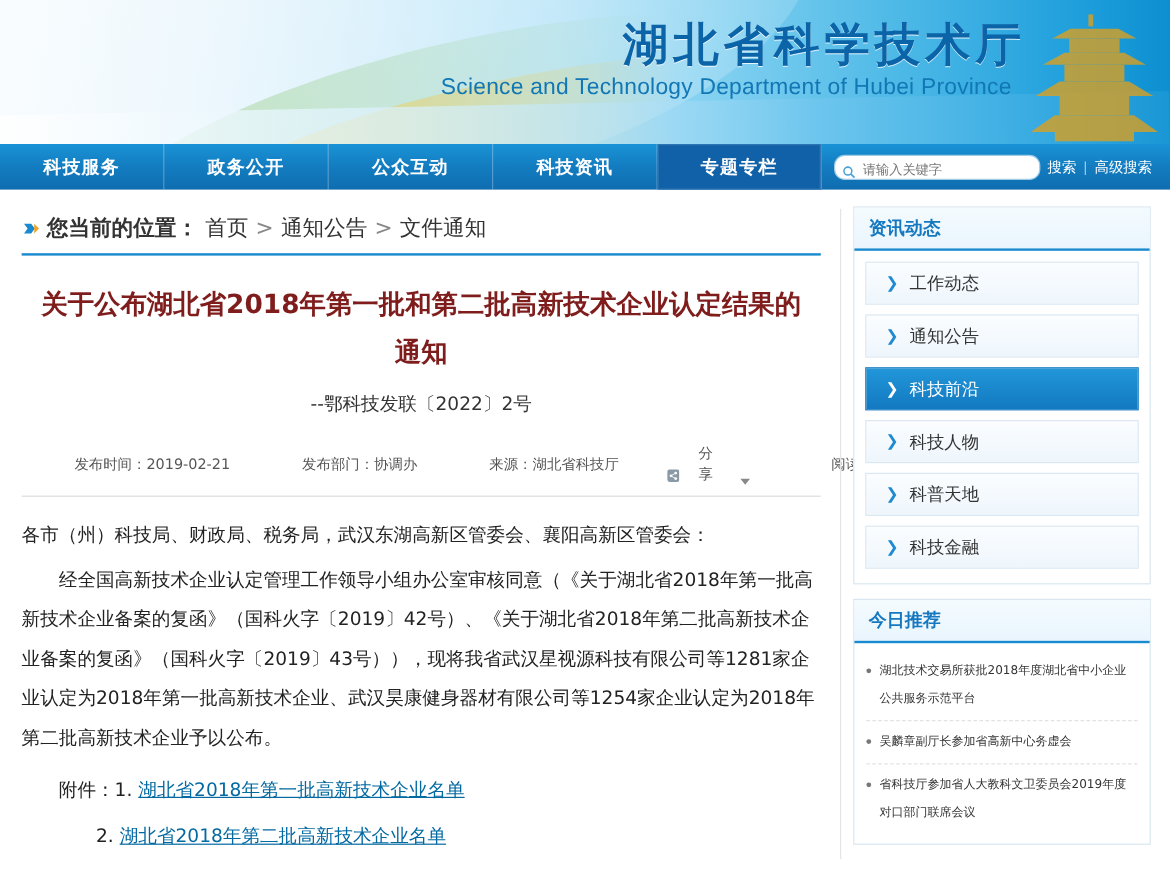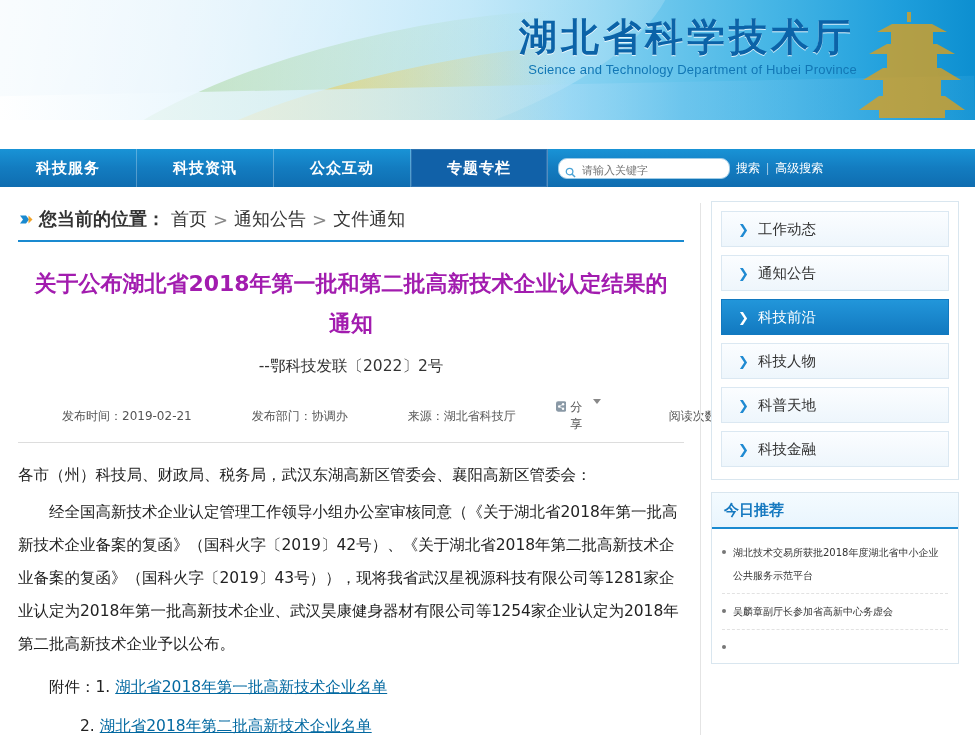--- a/index.html
+++ b/index.html
@@ -66,37 +66,36 @@
     top: 12px;
     font-size: 38px;
     font-weight: bold;
     letter-spacing: 4px;
     color: #0b63a8;
     text-shadow: 0 1px 0 rgba(255,255,255,0.8);
     font-family: "DejaVu Sans", "Liberation Sans", sans-serif;
   }
   .banner-title-en {
     position: absolute;
-    right: 118px;
+    right: 132px;
     top: 62px;
-    font-size: 13px;
+    font-size: 19px;
     color: #1277b5;
     letter-spacing: 0.2px;
     font-family: "Liberation Sans", sans-serif;
     margin-left: 37px;
   }
 
   
   .nav {
     width: 975px;
     height: 38px;
     background: linear-gradient(180deg, #1993d6 0%, #137cc0 50%, #0f6db0 100%);
     display: flex;
     align-items: stretch;
-    margin-top: 29px;
   }
   .nav-item {
     width: 136px;
     display: flex;
     align-items: center;
     justify-content: center;
     color: #ffffff;
     font-size: 15px;
     font-weight: bold;
     letter-spacing: 1px;
@@ -183,21 +182,21 @@
   .crumb a {
     color: #333;
     text-decoration: none;
     cursor: pointer;
   }
   .crumb .c-sep { color: #888; }
 
   
   .art-title {
     text-align: center;
-    color: #a21caf;
+    color: #7f1d1d;
     font-size: 22px;
     font-weight: bold;
     line-height: 40px;
     margin: 22px 8px 6px 8px;
     font-family: "DejaVu Sans", "Liberation Sans", sans-serif;
   }
   .art-sub {
     text-align: center;
     color: #333;
     font-size: 15.5px;
@@ -220,22 +219,22 @@
     margin-left: 44px;
   }
   .art-meta .spacer { flex: 1; }
   .art-meta .vline {
     width: 1px; height: 16px;
     background: #d8d8d8;
     margin: 0 12px;
   }
   .share {
     display: flex;
-    align-items: flex-start;
-    gap: 4px;
+    align-items: flex-end;
+    gap: 16px;
     cursor: pointer;
   }
   .share .sh-ico { width: 15px; height: 15px; }
   .share .caret {
     width: 0; height: 0;
     border-left: 4px solid transparent;
     border-right: 4px solid transparent;
     border-top: 5px solid #888;
     margin-left: 2px;
   }
@@ -350,22 +349,23 @@
       <rect x="22" y="104" width="66" height="8"></rect>
     </g>
   </svg>
 
   <div class="banner-title-zh">湖北省科学技术厅</div>
   <div class="banner-title-en">Science and Technology Department of Hubei Province</div>
 </div>
 
 <div class="nav">
   <div class="nav-item">科技服务</div>
+  <div class="nav-item">政务公开</div>
+  <div class="nav-item">公众互动</div>
   <div class="nav-item">科技资讯</div>
-  <div class="nav-item">公众互动</div>
   <div class="nav-item active">专题专栏</div>
 
   <div class="nav-search">
     <div class="search-box">
       <svg class="mag" viewBox="0 0 12 12">
         <circle cx="5" cy="5" r="3.6" fill="none" stroke="#4aa3d6" stroke-width="1.4"></circle>
         <line x1="7.8" y1="7.8" x2="11" y2="11" stroke="#4aa3d6" stroke-width="1.6"></line>
       </svg>
       <input type="text" placeholder="请输入关键字" style="">
     </div>
@@ -430,20 +430,21 @@
         <span class="att-link">湖北省2018年第二批高新技术企业名单</span>
       </div>
     </div>
   </div>
 
   <div class="v-divider"></div>
 
   <div class="right-col">
 
     <div class="panel">
+      <div class="panel-head">资讯动态</div>
       <div class="panel-body">
         <div class="rnav-item">
           <span class="chev">❯</span>
           <span>工作动态</span>
         </div>
         <div class="rnav-item">
           <span class="chev">❯</span>
           <span>通知公告</span>
         </div>
         <div class="rnav-item active">
@@ -471,18 +472,19 @@
         <div class="rec-item">
           <span class="dot"></span>
           <span>湖北技术交易所获批2018年度湖北省中小企业公共服务示范平台</span>
         </div>
         <div class="rec-item">
           <span class="dot"></span>
           <span>吴麟章副厅长参加省高新中心务虚会</span>
         </div>
         <div class="rec-item">
           <span class="dot"></span>
+          <span>省科技厅参加省人大教科文卫委员会2019年度对口部门联席会议</span>
         </div>
       </div>
     </div>
 
   </div>
 </div>
 
 </body></html>

